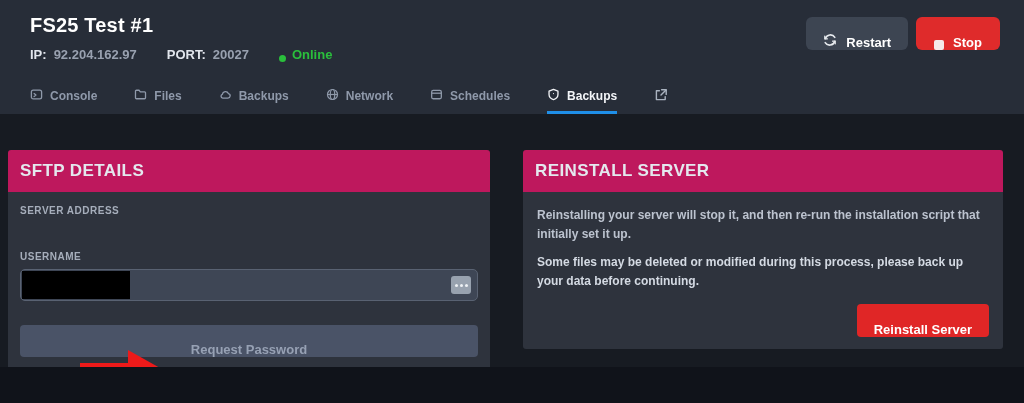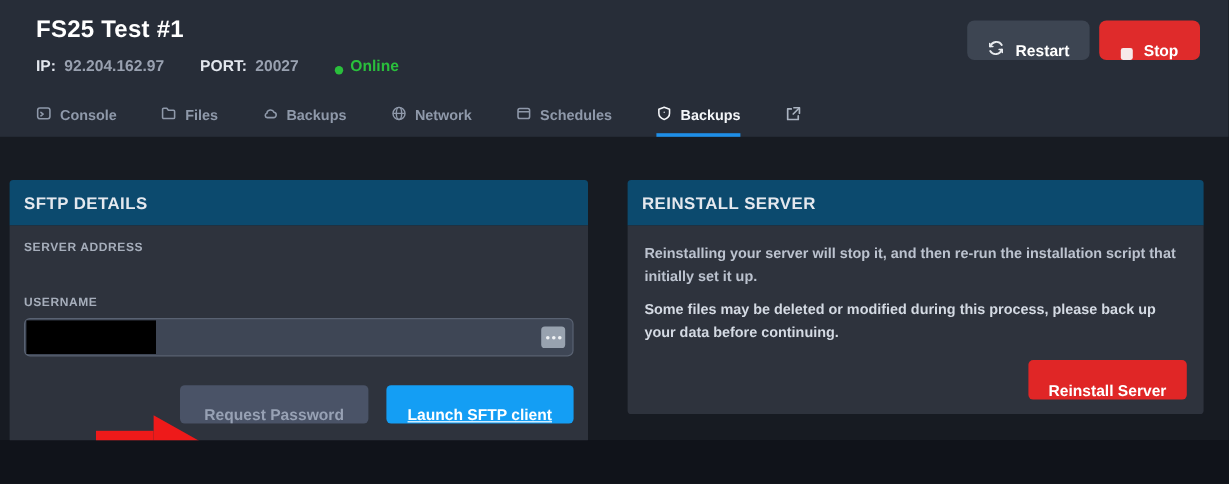--- a/index.html
+++ b/index.html
@@ -66,22 +66,22 @@
   .tab.active { color: #f3f5f8; border-bottom-color: #1f8fe8; }
   .tab-ext { color: #aab3c0; }
 
   
   .content {
     display: flex; align-items: flex-start; gap: 33px;
     padding: 36px 0 0 8px;
   }
   .panel { border-radius: 3px; overflow: visible; }
   .panel-header {
-    background: #0c4a6e; color: #e4e8ee;
-    font-size: 14px; font-weight: 700; letter-spacing: .4px;
+    background: #be185d; color: #e4e8ee;
+    font-size: 17px; font-weight: 700; letter-spacing: .4px;
     padding: 11px 12px; border-radius: 3px 3px 0 0;
   }
   .panel-body { background: #2e333d; border-radius: 0 0 3px 3px; position: relative; }
 
   .sftp-panel { width: 482px; }
   .sftp-panel .panel-body { padding: 13px 12px 8px 12px; }
   .field-label {
     display: block; color: #a6aebb; font-size: 10px; font-weight: 700;
     letter-spacing: .5px; margin-bottom: 7px;
   }
@@ -102,21 +102,21 @@
     background: #98a2af; cursor: pointer;
     display: flex; align-items: center; justify-content: center;
   }
   .ellipsis-dots {
     width: 3px; height: 3px; border-radius: 50%; background: #eef1f4;
     box-shadow: -5px 0 0 #eef1f4, 5px 0 0 #eef1f4;
   }
   .spacer-28 { height: 28px; }
   .btn-row {
     display: flex; justify-content: flex-end; gap: 15px;
-    margin-top: 24px; margin-bottom: 8px;
+    margin-top: 24px; margin-bottom: 8px; flex-direction: column;
   }
   .btn-request {
     background: #4a5367; color: #97a1b4;
     height: 32px; padding: 0 20px; border-radius: 4px;
   }
   .btn-launch {
     background: #149ef4; color: #ffffff;
     height: 32px; padding: 0 18px; border-radius: 4px; text-decoration: underline;
   }
 

